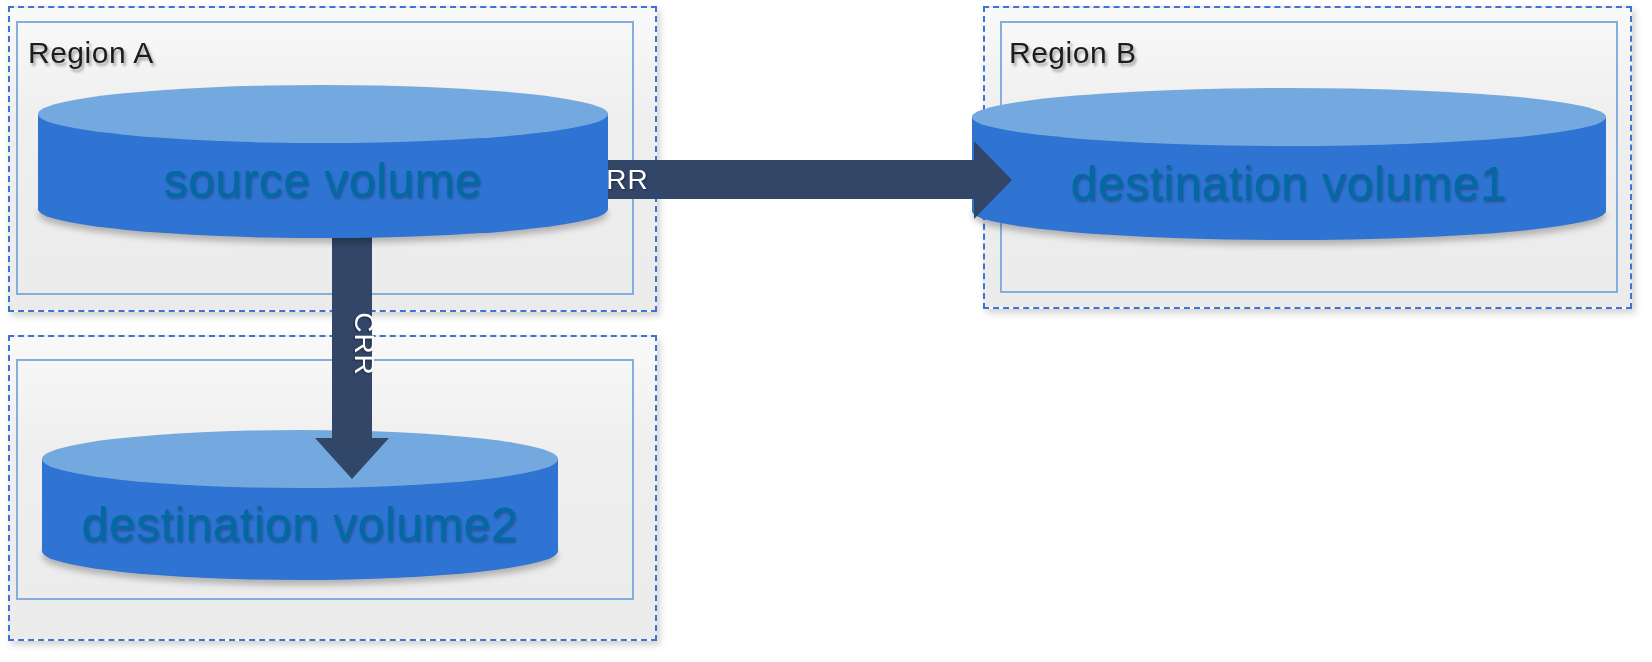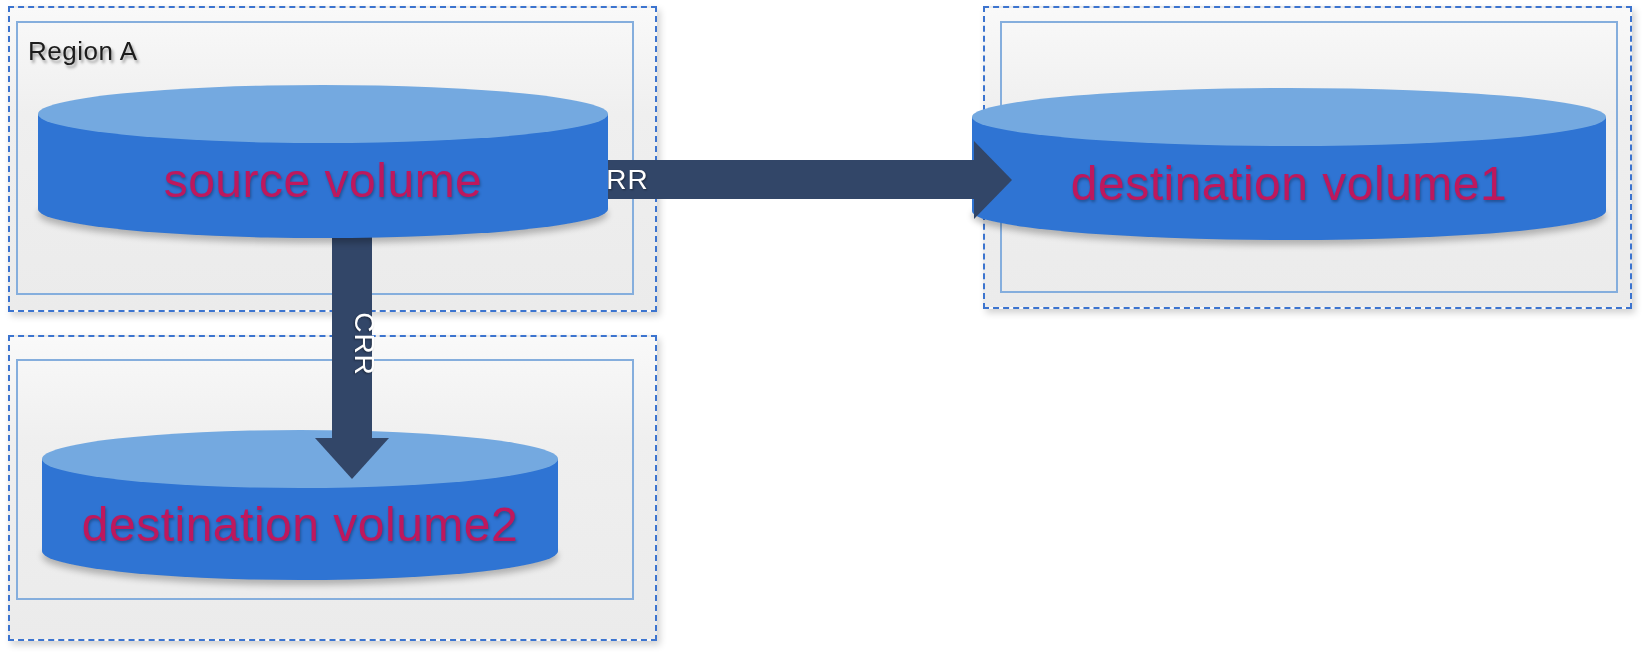--- a/index.html
+++ b/index.html
@@ -22,21 +22,21 @@
     z-index: 1;
   }
   .region-inner {
     position: absolute;
     border: 2px solid #85aedd;
     box-sizing: border-box;
     background: transparent;
   }
   .region-label {
     position: absolute;
-    font-size: 26px;
+    font-size: 30px;
     color: #1c1c1c;
     text-shadow: 2px 3px 3px rgba(0,0,0,0.35);
     white-space: nowrap;
     letter-spacing: 0.5px;
   }
 
   
   .cyl { position: absolute; }
   .cyl .cyl-bottom {
     position: absolute; left: 0; bottom: 0; width: 100%;
@@ -46,21 +46,21 @@
   .cyl .cyl-mid {
     position: absolute; left: 0; width: 100%;
   }
   .cyl .cyl-top {
     position: absolute; left: 0; top: 0; width: 100%;
     border-radius: 50%;
   }
   .cyl .cyl-label {
     position: absolute; left: 0; right: 0;
     display: flex; align-items: center; justify-content: center;
-    color: #be185d;
+    color: #0369a1;
     font-size: 48px;
     letter-spacing: 0.5px;
     text-shadow: 1px 2px 3px rgba(0,0,0,0.3);
     white-space: nowrap;
   }
 
   
   .arrow-shaft {
     position: absolute;
     background: #324668;
@@ -125,20 +125,21 @@
 
 <div class="canvas">
 
   <div class="region-outer" id="region-a">
     <div class="region-inner"></div>
     <div class="region-label">Region A</div>
   </div>
 
   <div class="region-outer" id="region-b">
     <div class="region-inner"></div>
+    <div class="region-label">Region B</div>
   </div>
 
   <div class="region-outer" id="region-c">
     <div class="region-inner"></div>
   </div>
 
   <div class="cyl" id="cyl-b">
     <div class="cyl-bottom"></div>
     <div class="cyl-mid"></div>
     <div class="cyl-top"></div>

